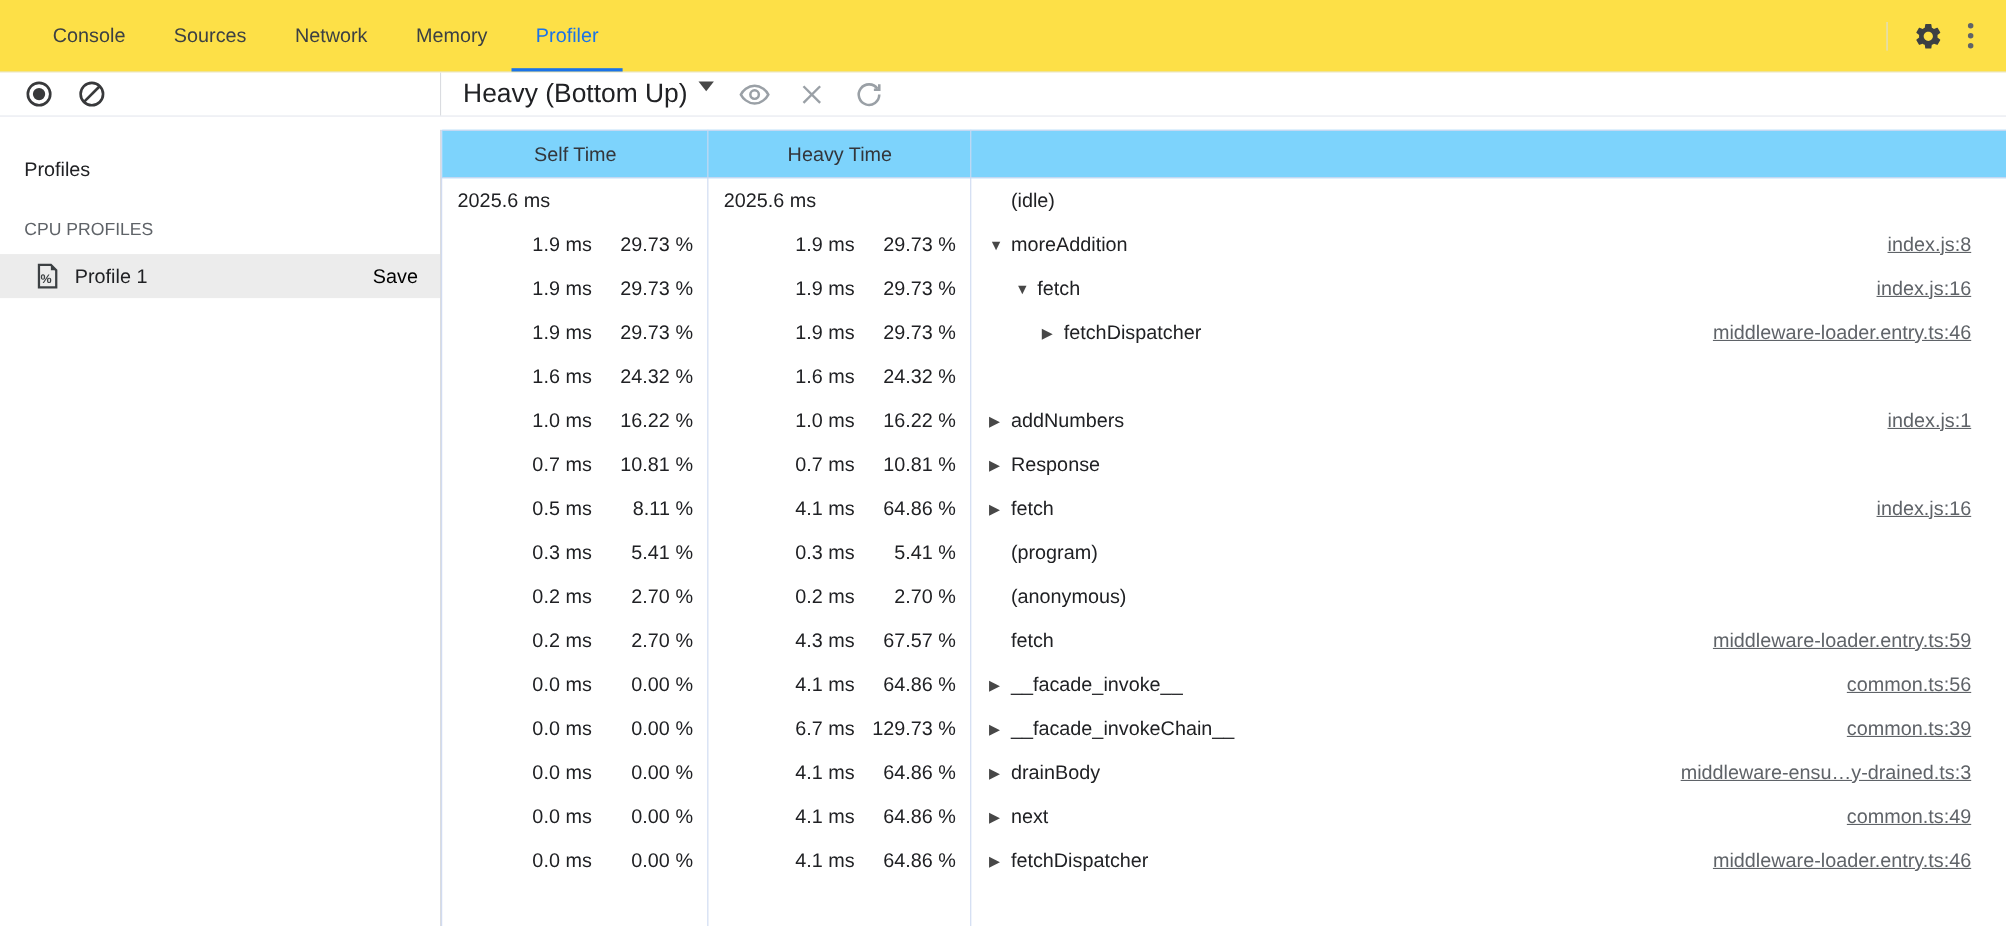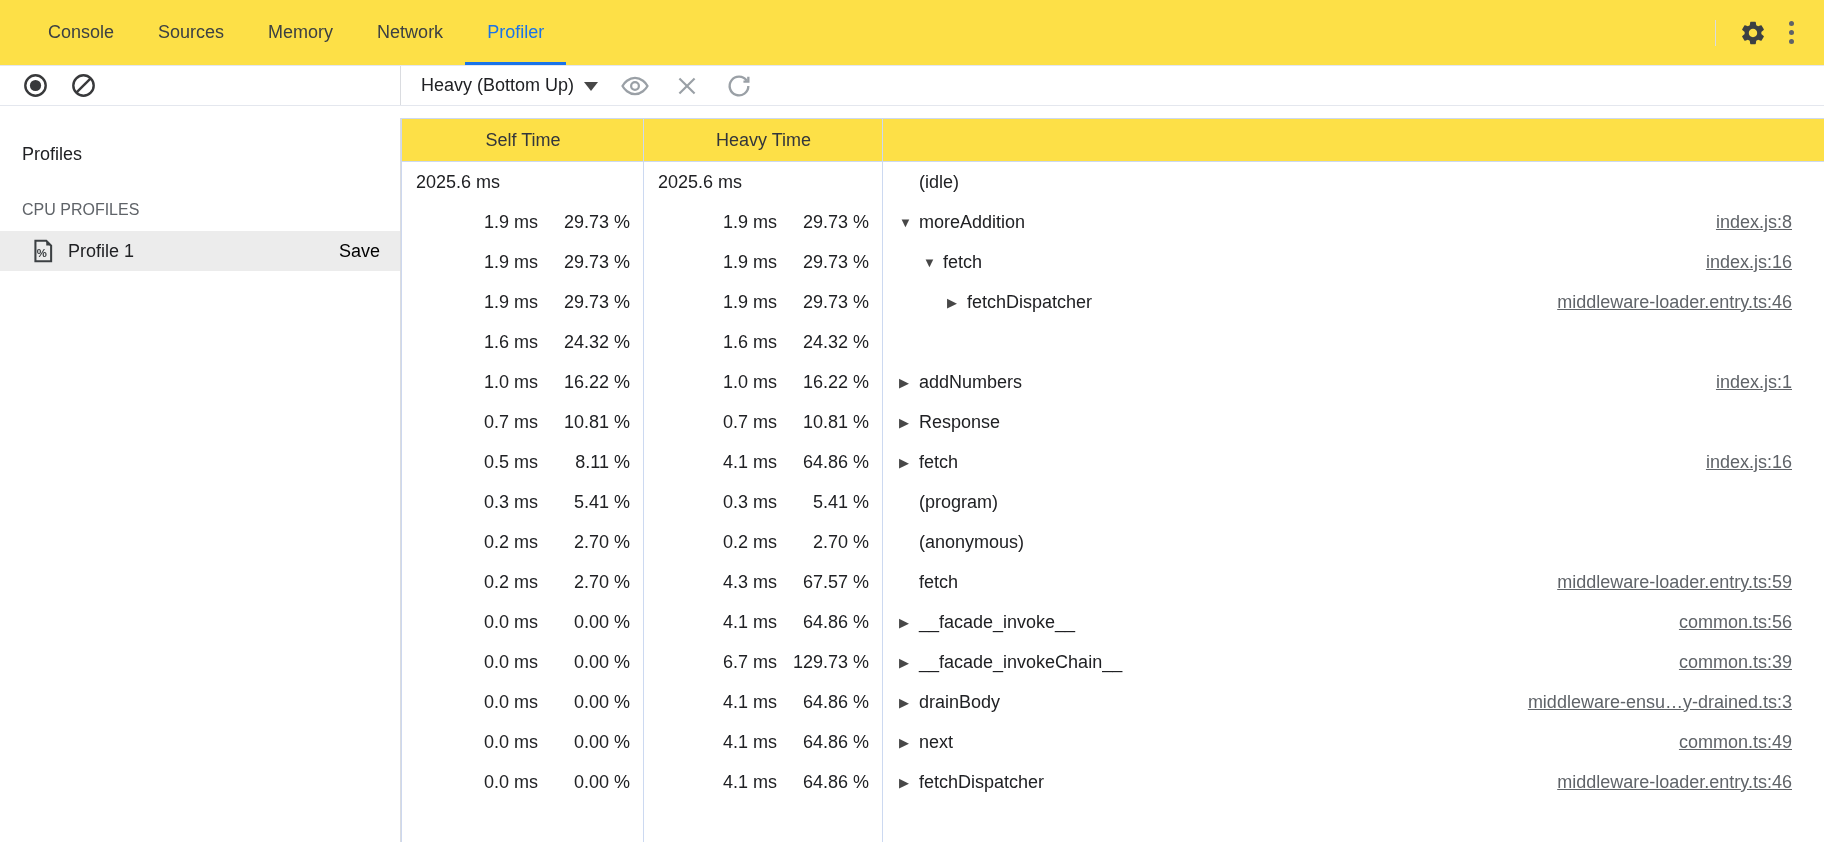--- a/index.html
+++ b/index.html
@@ -22,21 +22,21 @@
     width:38px; height:38px; cursor:pointer; }
   .kebab { display:flex; flex-direction:column; gap:4px; }
   .kebab i { width:5px; height:5px; border-radius:50%; background:#5f6368; }
 
   
   .toolbar { height:40px; flex:0 0 40px; display:flex; align-items:stretch;
     background:#fff; border-bottom:1px solid #e4e7ee; }
   .toolbar-left { width:401px; flex:0 0 401px; border-right:1px solid #dadce0;
     display:flex; align-items:center; padding-left:16px; gap:10px; }
   .toolbar-main { flex:1; display:flex; align-items:center; padding-left:16px; gap:14px; }
-  .dropdown { display:flex; align-items:center; gap:10px; font-size:18px;
+  .dropdown { display:flex; align-items:flex-start; gap:10px; font-size:24px;
     color:#202124; cursor:pointer; padding:0 4px; }
   .dd-arrow { width:0; height:0; border-left:7px solid transparent;
     border-right:7px solid transparent; border-top:9px solid #474747; margin-top:2px; }
 
   
   .main { flex:1; display:flex; min-height:0;margin-top:12px; }
   .sidebar { width:401px; flex:0 0 401px; border-right:1px solid #dadce0;
     padding-top:26px; }
   .profiles-title { font-size:18px; color:#202124; padding-left:22px; }
   .cpu-title { font-size:16px; color:#5f6368; padding-left:22px; margin-top:36px; }
@@ -45,21 +45,21 @@
     font-size:18px; color:#202124; cursor:pointer; }
   .profile-item .save { margin-left:auto; color:#000000; 
     cursor:pointer;text-align:right; }
 
   
   .table-area { flex:1; position:relative; border-left:1px solid #cdd8ef;
     min-width:0; display:flex; flex-direction:column; }
   .vline { position:absolute; top:0; bottom:0; width:1px; background:#ccd9f1; }
   .v1 { left:241px; } .v2 { left:480px; }
   .grid-header { height:44px; flex:0 0 44px; display:flex; align-items:center;
-    background:#fde047; border-top:1px solid #ccd9f1; border-bottom:1px solid #ccd9f1;
+    background:#7dd3fc; border-top:1px solid #ccd9f1; border-bottom:1px solid #ccd9f1;
     font-size:18px; color:#33363b; }
   .grid-header .h { cursor:pointer; }
   .h.self { width:242px; text-align:center; }
   .h.total { width:239px; text-align:center; }
   .h.fn { flex:1; padding-left:14px; }
 
   .grid-body { flex:1; }
   .grid-row { height:40px; display:flex; align-items:center; font-size:18px; }
   .time-cell { display:flex; align-items:center; padding:0 14px; height:100%; }
   .time-cell.self { width:242px; }
@@ -77,22 +77,22 @@
   svg.g { display:block; }
 </style>
 </head>
 <body>
 
 <div class="app">
 
   <div class="tabbar">
     <div class="tab">Console</div>
     <div class="tab">Sources</div>
+    <div class="tab">Network</div>
     <div class="tab">Memory</div>
-    <div class="tab">Network</div>
     <div class="tab active">Profiler</div>
     <div class="tabbar-right">
       <div class="tb-divider"></div>
       <div class="icon-btn">
         <svg class="g" width="28" height="28" viewBox="0 0 24 24" fill="#3c4043">
             <path d="M19.14,12.94c0.04-0.3,0.06-0.61,0.06-0.94c0-0.32-0.02-0.64-0.07-0.94l2.03-1.58c0.18-0.14,0.23-0.41,0.12-0.61l-1.92-3.32c-0.12-0.22-0.37-0.29-0.59-0.22l-2.39,0.96c-0.5-0.38-1.03-0.7-1.62-0.94L14.4,2.81c-0.04-0.24-0.24-0.41-0.48-0.41h-3.84c-0.24,0-0.43,0.17-0.47,0.41L9.25,5.35C8.66,5.59,8.12,5.92,7.63,6.29L5.24,5.33c-0.22-0.08-0.47,0-0.59,0.22L2.74,8.87C2.62,9.08,2.66,9.34,2.86,9.48l2.03,1.58C4.84,11.36,4.8,11.69,4.8,12s0.02,0.64,0.07,0.94l-2.03,1.58c-0.18,0.14-0.23,0.41-0.12,0.61l1.92,3.32c0.12,0.22,0.37,0.29,0.59,0.22l2.39-0.96c0.5,0.38,1.03,0.7,1.62,0.94l0.36,2.54c0.05,0.24,0.24,0.41,0.48,0.41h3.84c0.24,0,0.44-0.17,0.47-0.41l0.36-2.54c0.59-0.24,1.13-0.56,1.62-0.94l2.39,0.96c0.22,0.08,0.47,0,0.59-0.22l1.92-3.32c0.12-0.22,0.07-0.47-0.12-0.61L19.14,12.94z M12,15.6c-1.98,0-3.6-1.62-3.6-3.6s1.62-3.6,3.6-3.6s3.6,1.62,3.6,3.6S13.98,15.6,12,15.6z"></path>
           </svg>
       </div>
       <div class="icon-btn">
         <span class="kebab">

